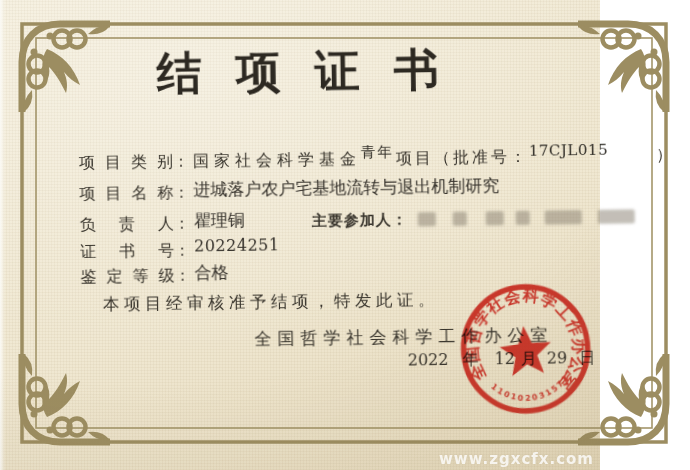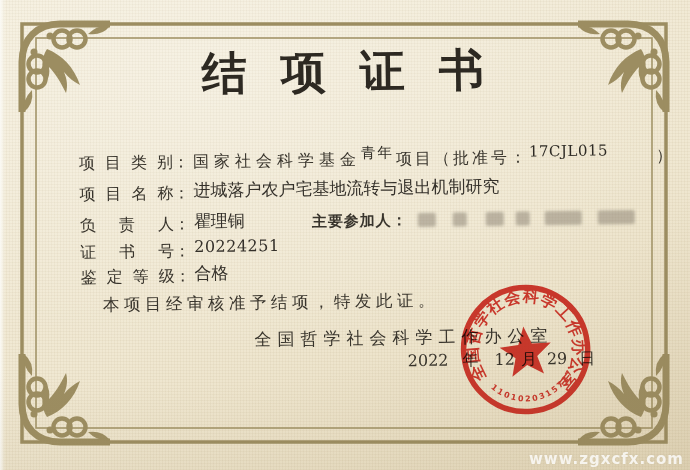--- a/index.html
+++ b/index.html
@@ -1,18 +1,18 @@
 <!DOCTYPE html>
 <html><head>
 <meta charset="utf-8">
 <style>
   html,body{margin:0;padding:0;}
   body{width:690px;height:470px;overflow:hidden;
        font-family:"DejaVu Serif","Liberation Serif",serif;}
-  .photo{position:relative;width:690px;height:470px;
+  .photo{position:relative;width:600px;height:470px;
     background:
       radial-gradient(120% 100% at 30% 15%, rgba(255,255,255,.28), rgba(255,255,255,0) 60%),
       repeating-linear-gradient(0deg, rgba(170,150,110,.08) 0 1px, rgba(0,0,0,0) 1px 3px),
       repeating-linear-gradient(90deg, rgba(170,150,110,.08) 0 1px, rgba(0,0,0,0) 1px 3px),
       linear-gradient(160deg,#f4eedc 0%,#f0e8d2 55%,#e6dabd 100%);
   }
   .photo-edge{position:absolute;left:0;top:0;bottom:0;width:5px;
     background:linear-gradient(90deg,#fbfaf5,rgba(251,250,245,0));pointer-events:none;z-index:5;}
   .vignette{position:absolute;inset:0;pointer-events:none;z-index:6;
     background:radial-gradient(150% 130% at 25% 10%, rgba(0,0,0,0) 55%, rgba(110,90,50,.13) 100%);}

